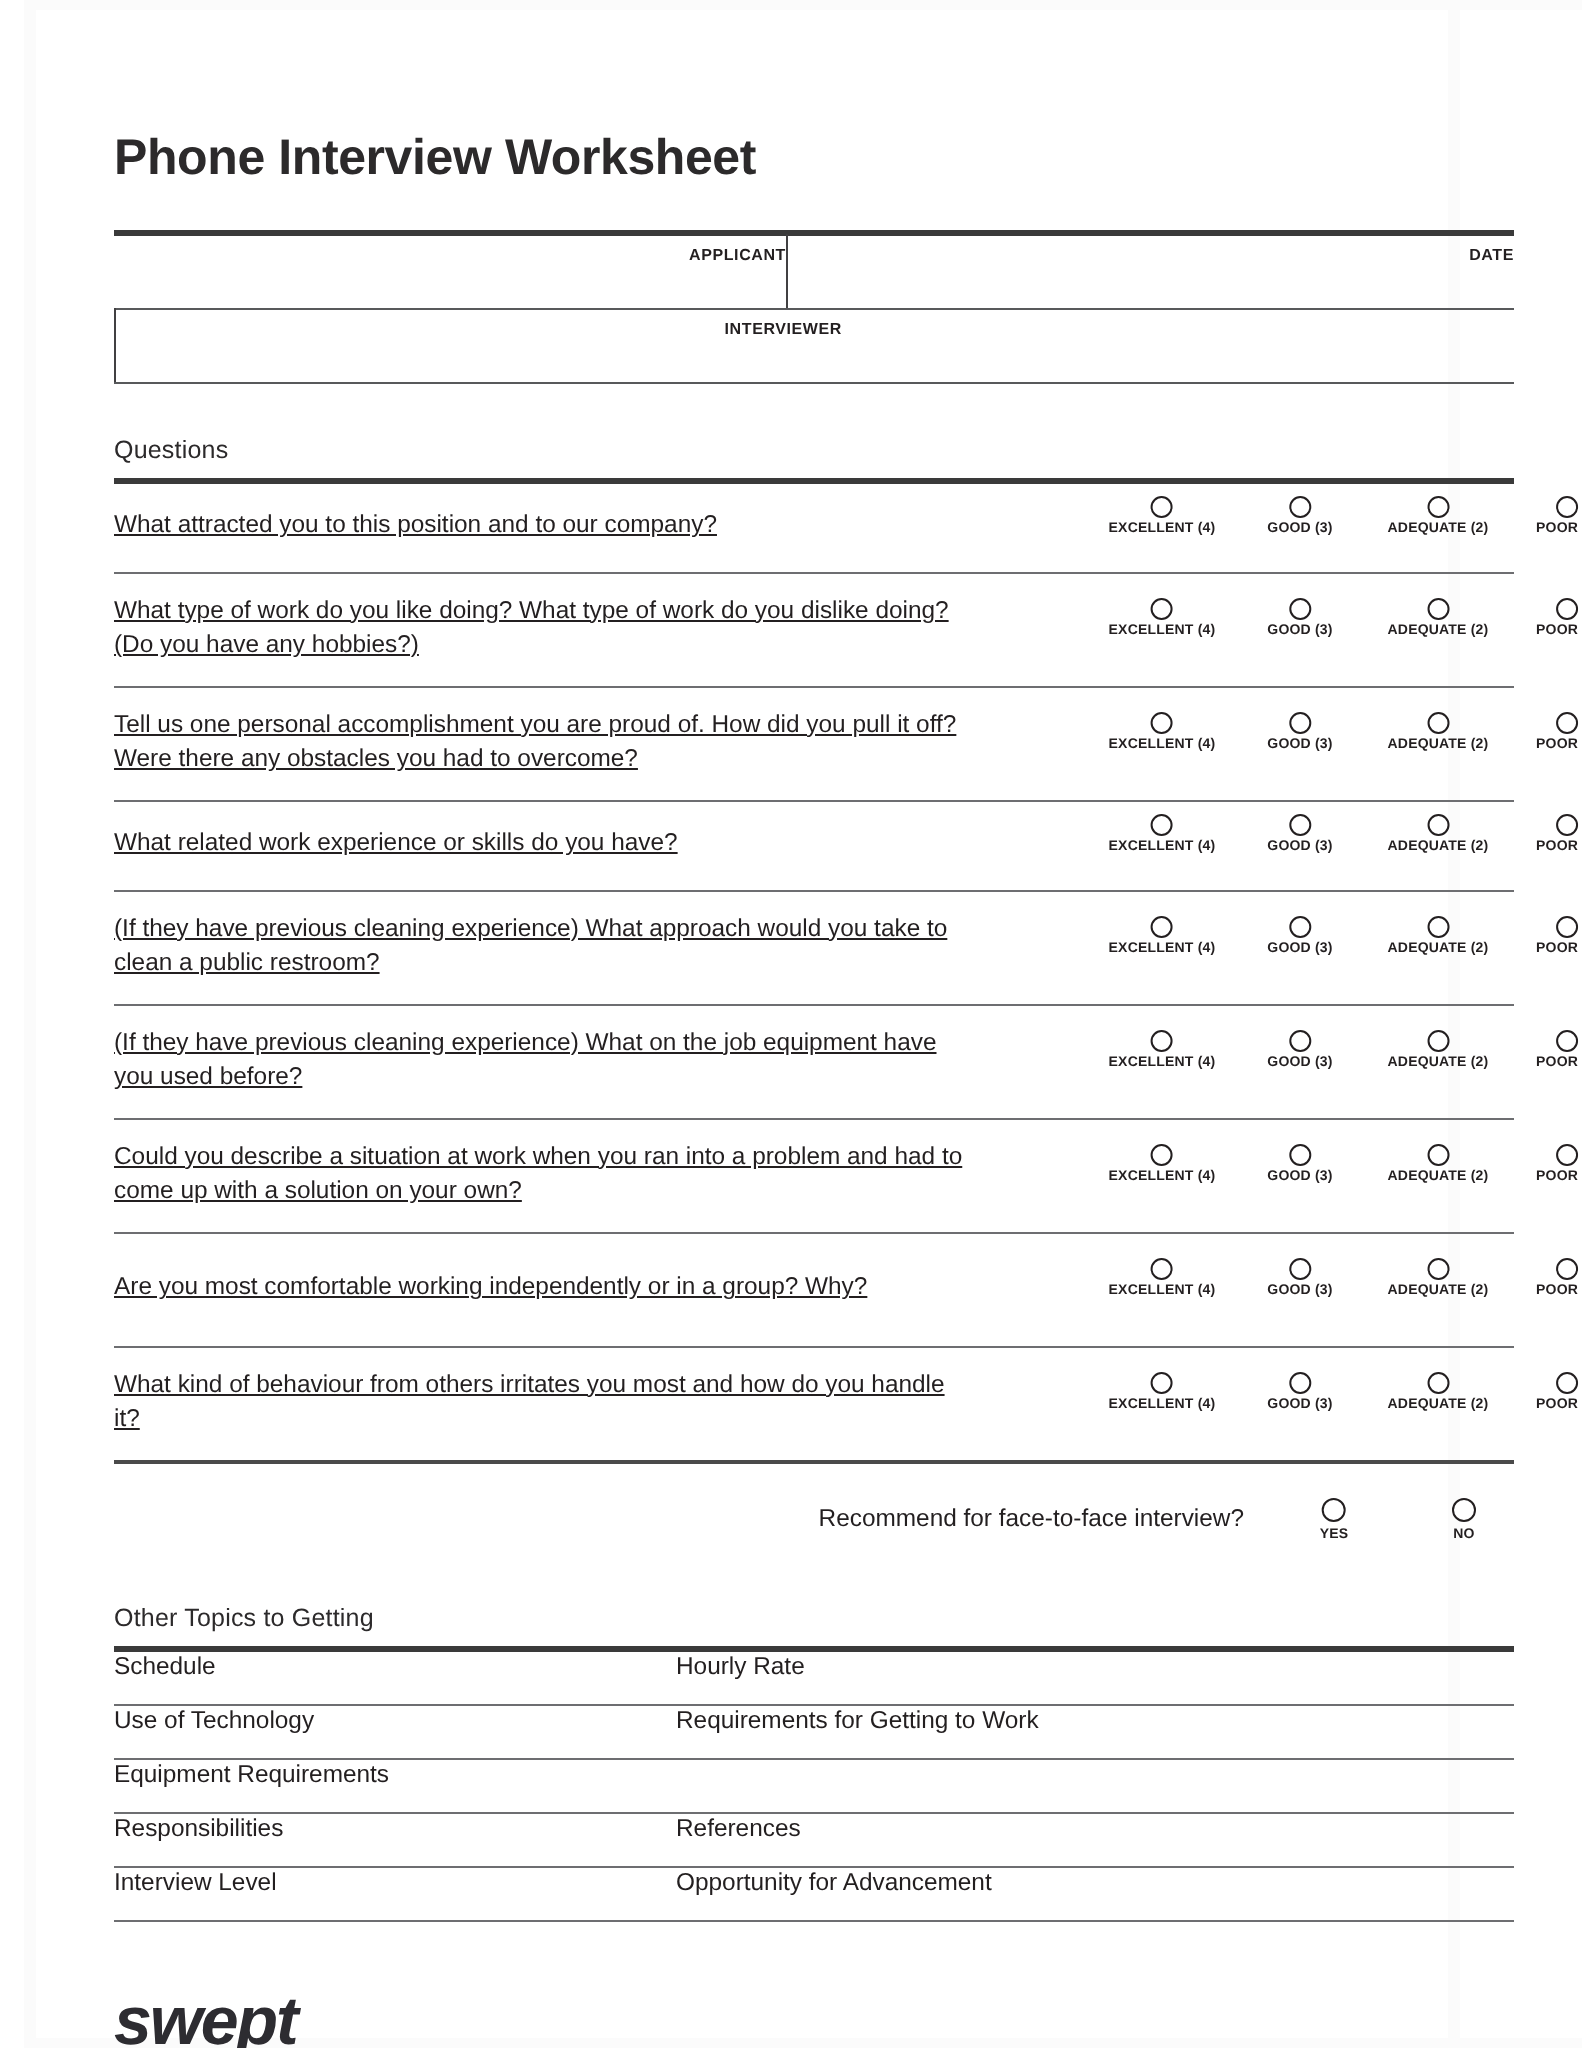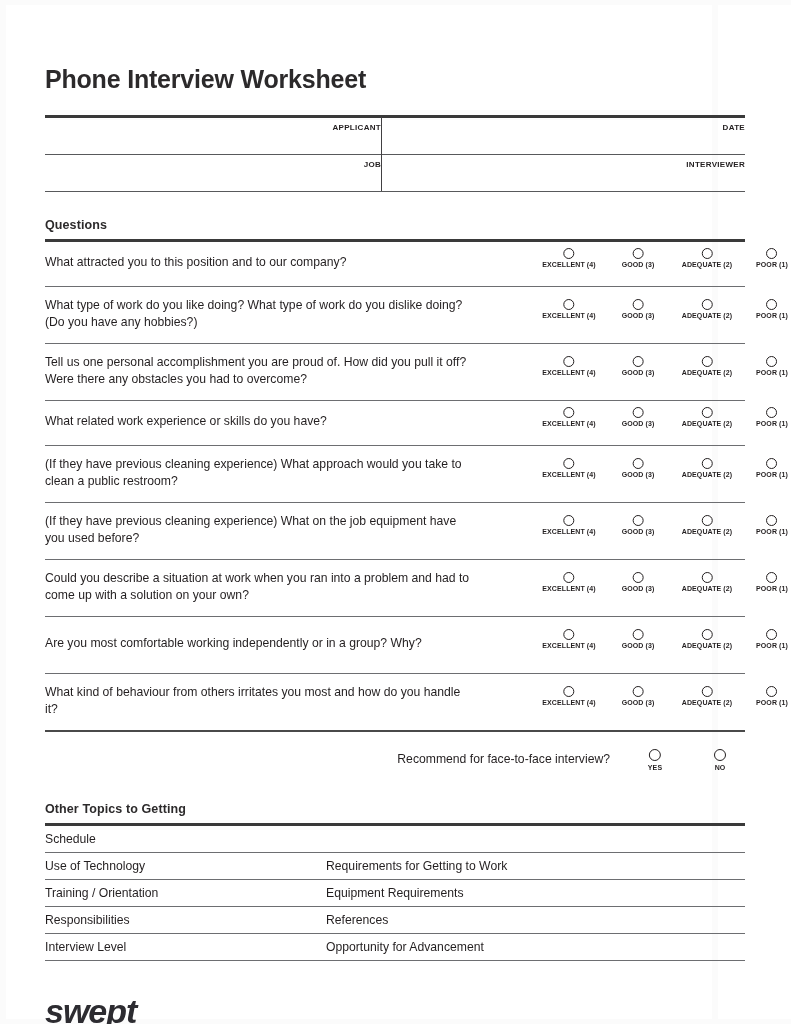--- a/index.html
+++ b/index.html
@@ -14,20 +14,21 @@
     color: #231f20;
     overflow: hidden;
   }
 
   .page {
     position: relative;
     width: 718px;
     height: 1024px;
     background: #ffffff;
     box-sizing: border-box;
+    margin-left: 12px;
   }
 
   
   .page-edge-left,
   .page-edge-top,
   .page-edge-right,
   .page-edge-bottom {
     position: absolute;
     background: #fbfbfb;
     pointer-events: none;
@@ -97,21 +98,21 @@
   .info-label {
     font-size: 8px;
     font-weight: bold;
     letter-spacing: 0.3px;
     color: #231f20;
   }
 
   
   .section-heading {
     font-size: 12.5px;
-    font-weight: bold;
+    font-weight: normal;
     color: #2c2a2b;
     letter-spacing: 0.1px;
   }
   .questions-heading-wrap { margin-top: 26px; }
   .questions-heading-wrap .rule-thick { margin-top: 7px; }
 
   
   .q-row {
     position: relative;
     display: flex;
@@ -120,20 +121,21 @@
     padding: 3px 0 4px 0;
   }
   .q-row.two-line { min-height: 49px; }
   .q-text {
     width: 440px;
     font-size: 12.2px;
     line-height: 1.42;
     color: #231f20;
     padding-right: 10px;
     box-sizing: border-box;
+    text-decoration: underline;
   }
   .q-scale {
     position: relative;
     width: 260px;
     height: 30px;
   }
   .scale-opt {
     position: absolute;
     top: 0;
     text-align: center;
@@ -185,21 +187,20 @@
     margin-bottom: 3px;
   }
   .recommend-opt .scale-label { font-size: 7px; }
 
   
   .topics-heading-wrap { margin-top: 14px; }
   .topics-heading-wrap .rule-thick { margin-top: 7px; }
   .topic-row {
     display: flex;
     height: 26px;
-    align-items: center;
   }
   .topic-cell {
     font-size: 12.2px;
     color: #231f20;
   }
   .topic-cell.col1 { width: 281px; }
   .topic-cell.col2 { width: 419px; }
   .topic-sep { height: 1px; background: #6d6e71; width: 700px; }
 
   
@@ -231,23 +232,20 @@
       <div class="info-row">
         <div class="info-cell left">
           <div class="info-label">APPLICANT</div>
         </div>
         <div class="info-cell right">
           <div class="info-label">DATE</div>
         </div>
       </div>
       <div class="rule-thin"></div>
       <div class="info-row">
-        <div class="info-cell left">
-          <div class="info-label">JOB</div>
-        </div>
         <div class="info-cell right">
           <div class="info-label">INTERVIEWER</div>
         </div>
       </div>
       <div class="rule-thin"></div>
     </div>
 
     <div class="questions-heading-wrap">
       <div class="section-heading">Questions</div>
       <div class="rule-thick"></div>
@@ -469,29 +467,29 @@
     </div>
 
     <div class="topics-heading-wrap">
       <div class="section-heading">Other Topics to Getting</div>
       <div class="rule-thick"></div>
     </div>
 
     <div id="topics-list">
         <div class="topic-row">
           <div class="topic-cell col1">Schedule</div>
+          <div class="topic-cell col2">Hourly Rate</div>
         </div>
         <div class="topic-sep"></div>
         <div class="topic-row">
           <div class="topic-cell col1">Use of Technology</div>
           <div class="topic-cell col2">Requirements for Getting to Work</div>
         </div>
         <div class="topic-sep"></div>
         <div class="topic-row">
-          <div class="topic-cell col1">Training / Orientation</div>
           <div class="topic-cell col2">Equipment Requirements</div>
         </div>
         <div class="topic-sep"></div>
         <div class="topic-row">
           <div class="topic-cell col1">Responsibilities</div>
           <div class="topic-cell col2">References</div>
         </div>
         <div class="topic-sep"></div>
         <div class="topic-row">
           <div class="topic-cell col1">Interview Level</div>

